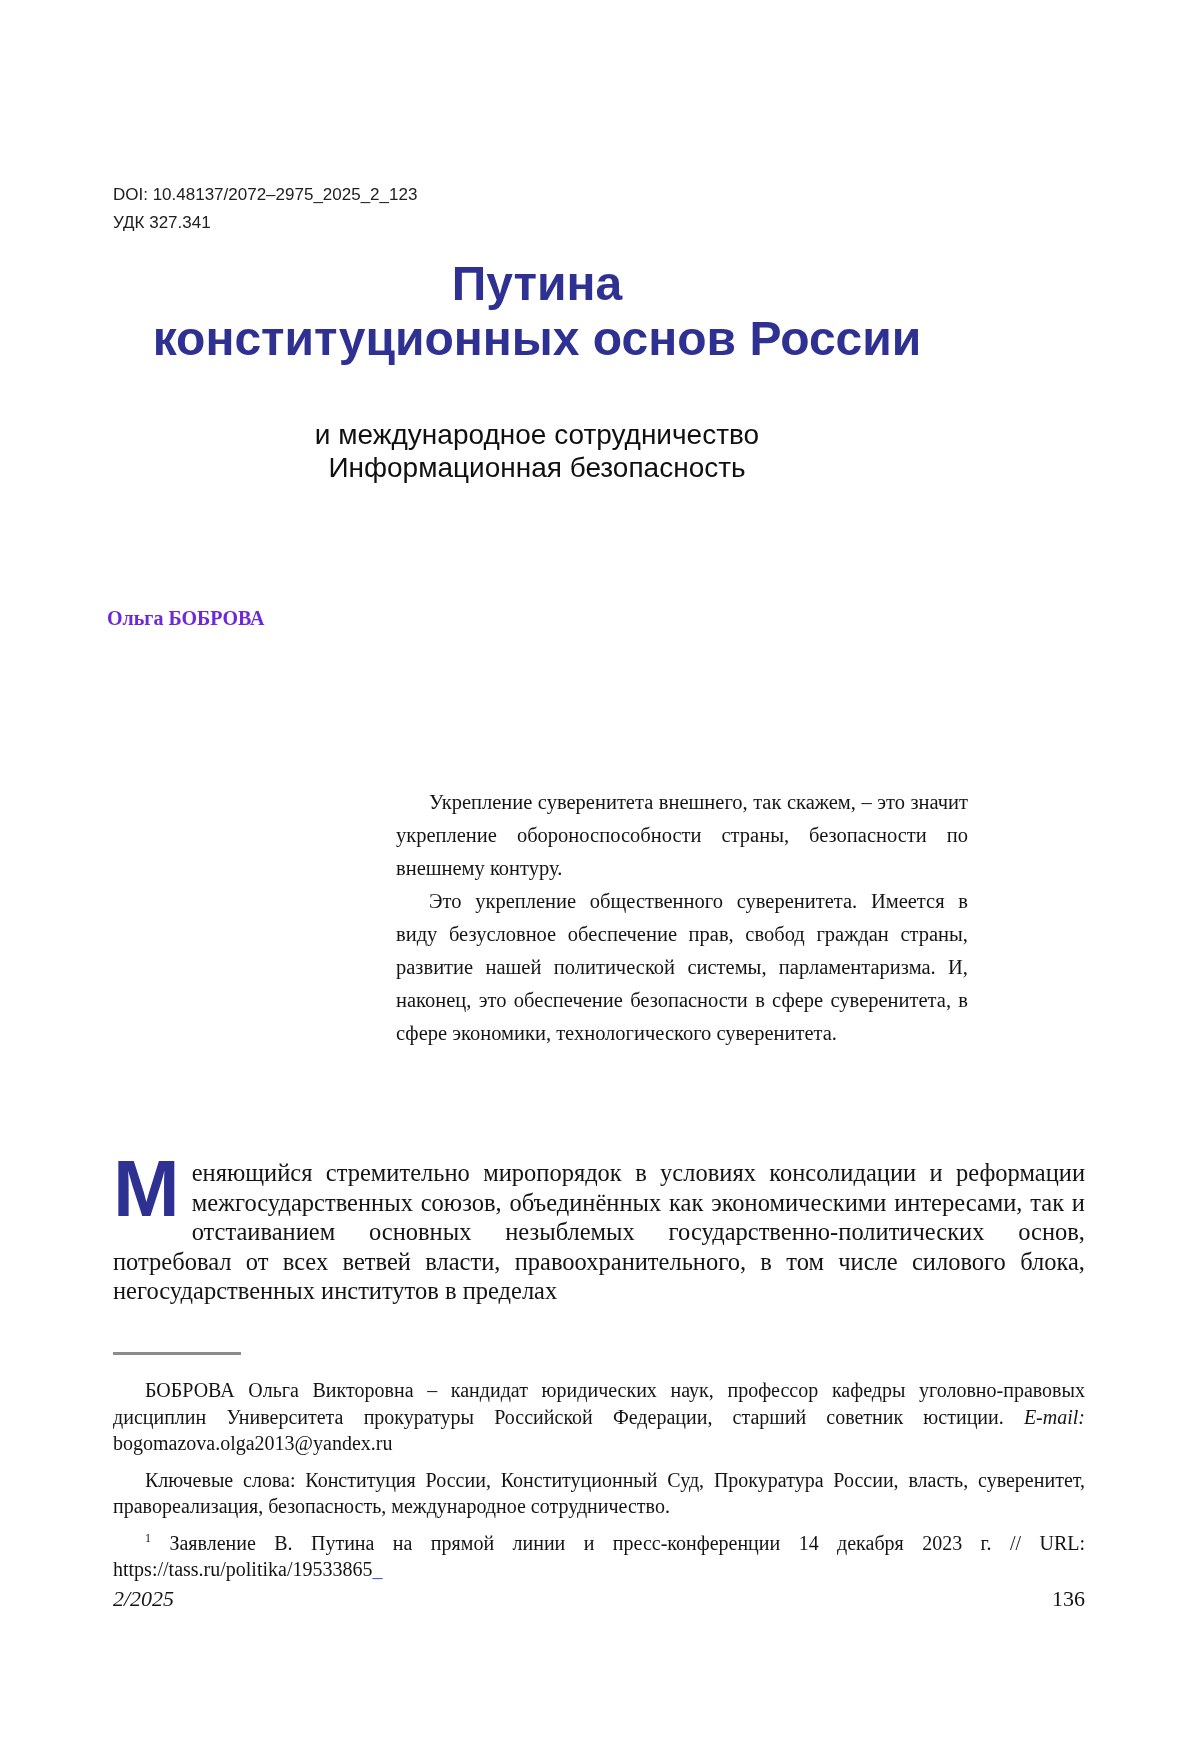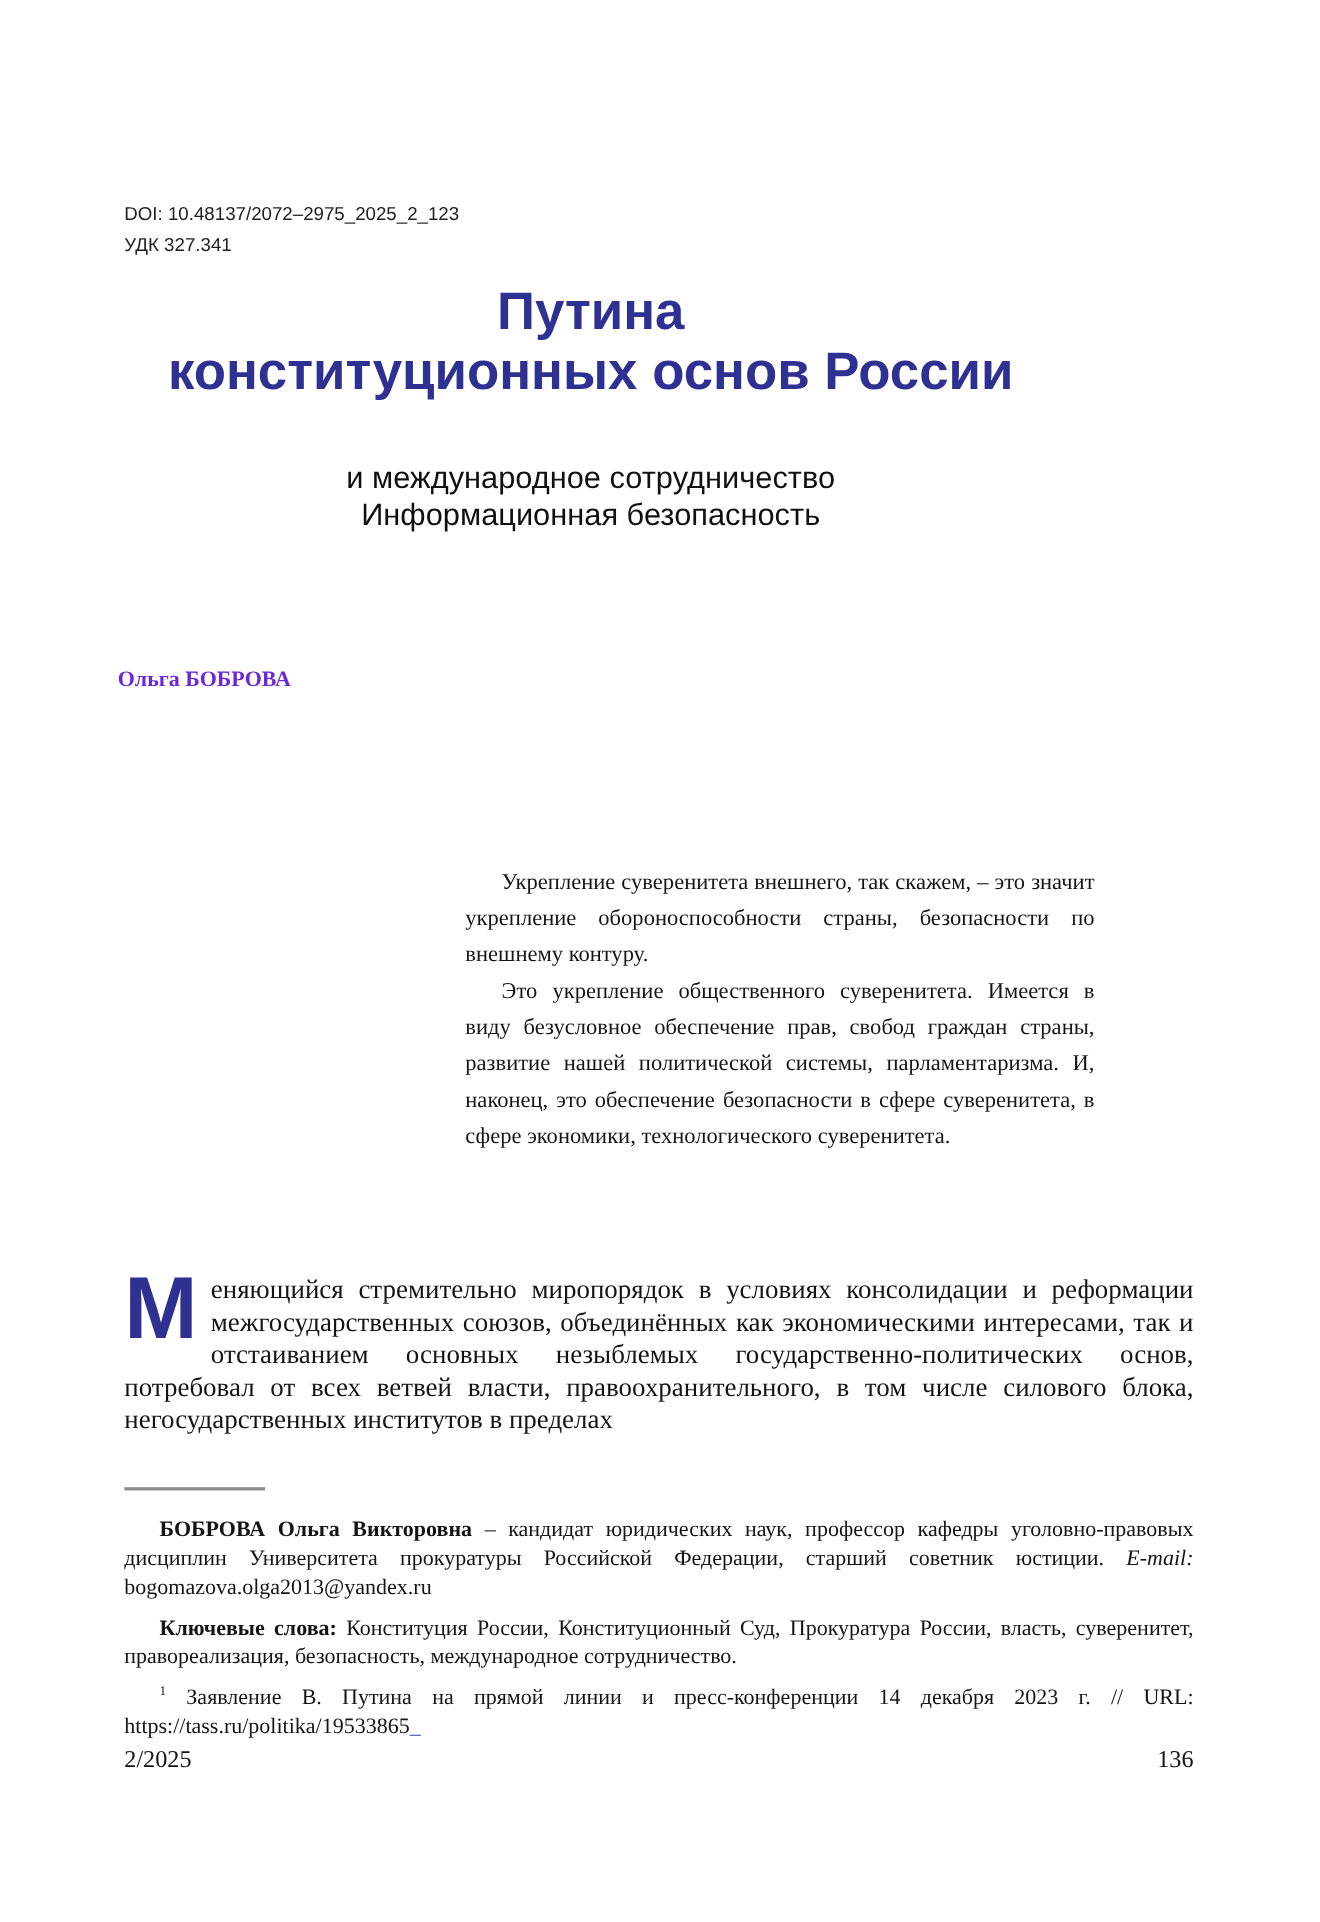--- a/index.html
+++ b/index.html
@@ -43,21 +43,21 @@
 
   
   .author {
     left:107px; top:607px;
     font-family:Liberation Serif, serif;
     font-weight:bold; font-size:20px; color:#6d28d9;
   }
 
   
   .epigraph {
-    left:423px; top:786px; width:572px;
+    left:396px; top:786px; width:572px;
     font-size:20.5px; line-height:33px;
     text-align:justify;
   }
   .epigraph p { text-indent:33px; }
   .attribution {
     margin-top:13px;
     text-align:right;
     font-style:italic;
     font-size:20.5px;
   }
@@ -87,28 +87,28 @@
 
   
   .notes {
     left:113px; top:1377px; width:972px;
     font-size:20px; line-height:26.5px;
     text-align:justify;
     hyphens:auto;
   }
   .notes p { text-indent:32px; }
   .notes p + p { margin-top:10px; }
-  .b { font-weight:bold; }
+  .b { font-weight:normal; }
   .it { font-style:italic; }
   sup { font-size:0.6em; vertical-align:super; line-height:0; }
   .link-mark { color:#4456c7; }
 
   
   .footer { left:113px; top:1586px; width:972px; height:32px; }
-  .footer-issue { position:absolute; left:0; top:0; font-size:22px; }
+  .footer-issue { position:absolute; left:0; top:0; font-size:22px;font-style:italic; }
   .footer-journal {
     position:absolute; left:0; top:7px; width:848px;
     text-align:center;
     font-size:13px; letter-spacing:0.8px; color:#222;
   }
   .footer-page { position:absolute; right:0; top:0; font-size:22px; }
 </style>
 </head>
 <body>
 

